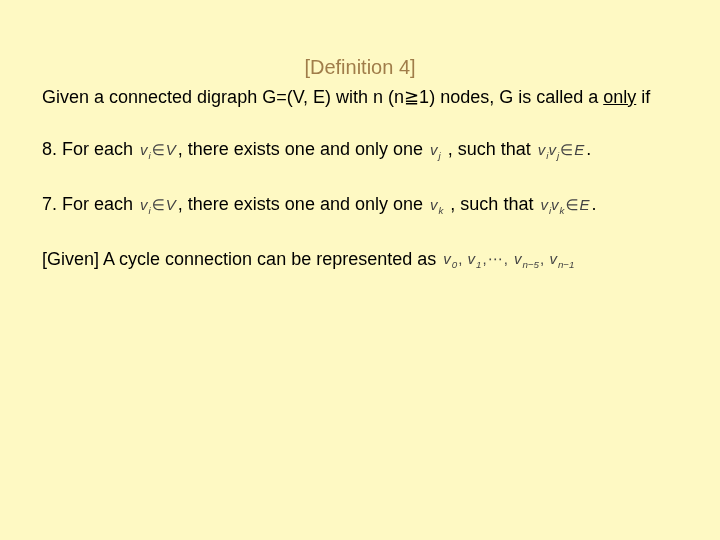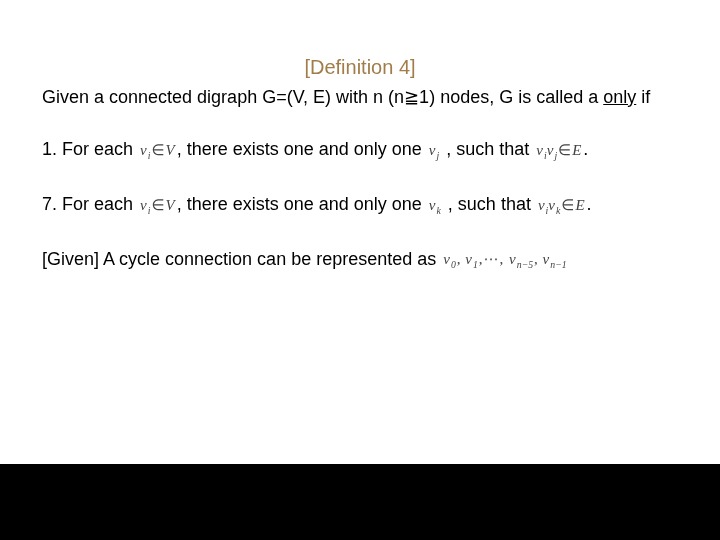--- a/index.html
+++ b/index.html
@@ -5,25 +5,25 @@
   html, body {
     margin: 0;
     padding: 0;
     width: 720px;
     height: 540px;
     background: #000;
     font-family: Arial, "Helvetica Neue", Helvetica, sans-serif;
     color: #000;
   }
   .slide {
-    background: #ffffff;
+    background: #fef9c3;
     margin: 0;
     padding: 8px;
     width: 720px;
-    height: 464px;
+    height: 540px;
     position: relative;
     box-sizing: border-box;
   }
   .content {
     position: absolute;
     top: 56px;
     left: 42px;
     right: 42px;
   }
   .title {
@@ -38,21 +38,21 @@
     line-height: 1.35;
     color: #000;
   }
   .para {
     margin-bottom: 26px;
   }
   .underline {
     text-decoration: underline;
   }
   .inline-math {
-    font-family: Liberation Serif, serif;
+    font-family: Liberation Sans, sans-serif;
     font-style: italic;
     white-space: nowrap;
   }
   .inline-math .sub {
     font-size: 0.65em;
     vertical-align: sub;
     font-style: italic;
     padding-left: 1px;
   }
   .inline-math .op {
@@ -87,21 +87,21 @@
 
     <div class="title">[Definition 4]</div>
 
     <div class="body">
 
       <div class="para">
         <span class="seg">Given a connected digraph G=(V, E) with n (n≧1) nodes, G is called a </span><span class="underline seg">only</span><span class="seg"> if</span>
       </div>
 
       <div class="row">
-        <span class="seg">1. For each </span>
+        <span class="seg">8. For each </span>
         <span class="math-slot inline-math">
           <span>v</span><span class="sub">i</span><span class="op">∈</span><span>V</span>
         </span><span class="seg">, there exists one and only one </span>
         <span class="math-slot inline-math">
           <span>v</span><span class="sub">j</span>
         </span><span class="seg"> , such that </span>
         <span class="math-slot inline-math">
           <span>v</span><span class="sub">i</span><span>v</span><span class="sub">j</span><span class="op">∈</span><span>E</span>
         </span><span class="seg">.</span>
       </div>

